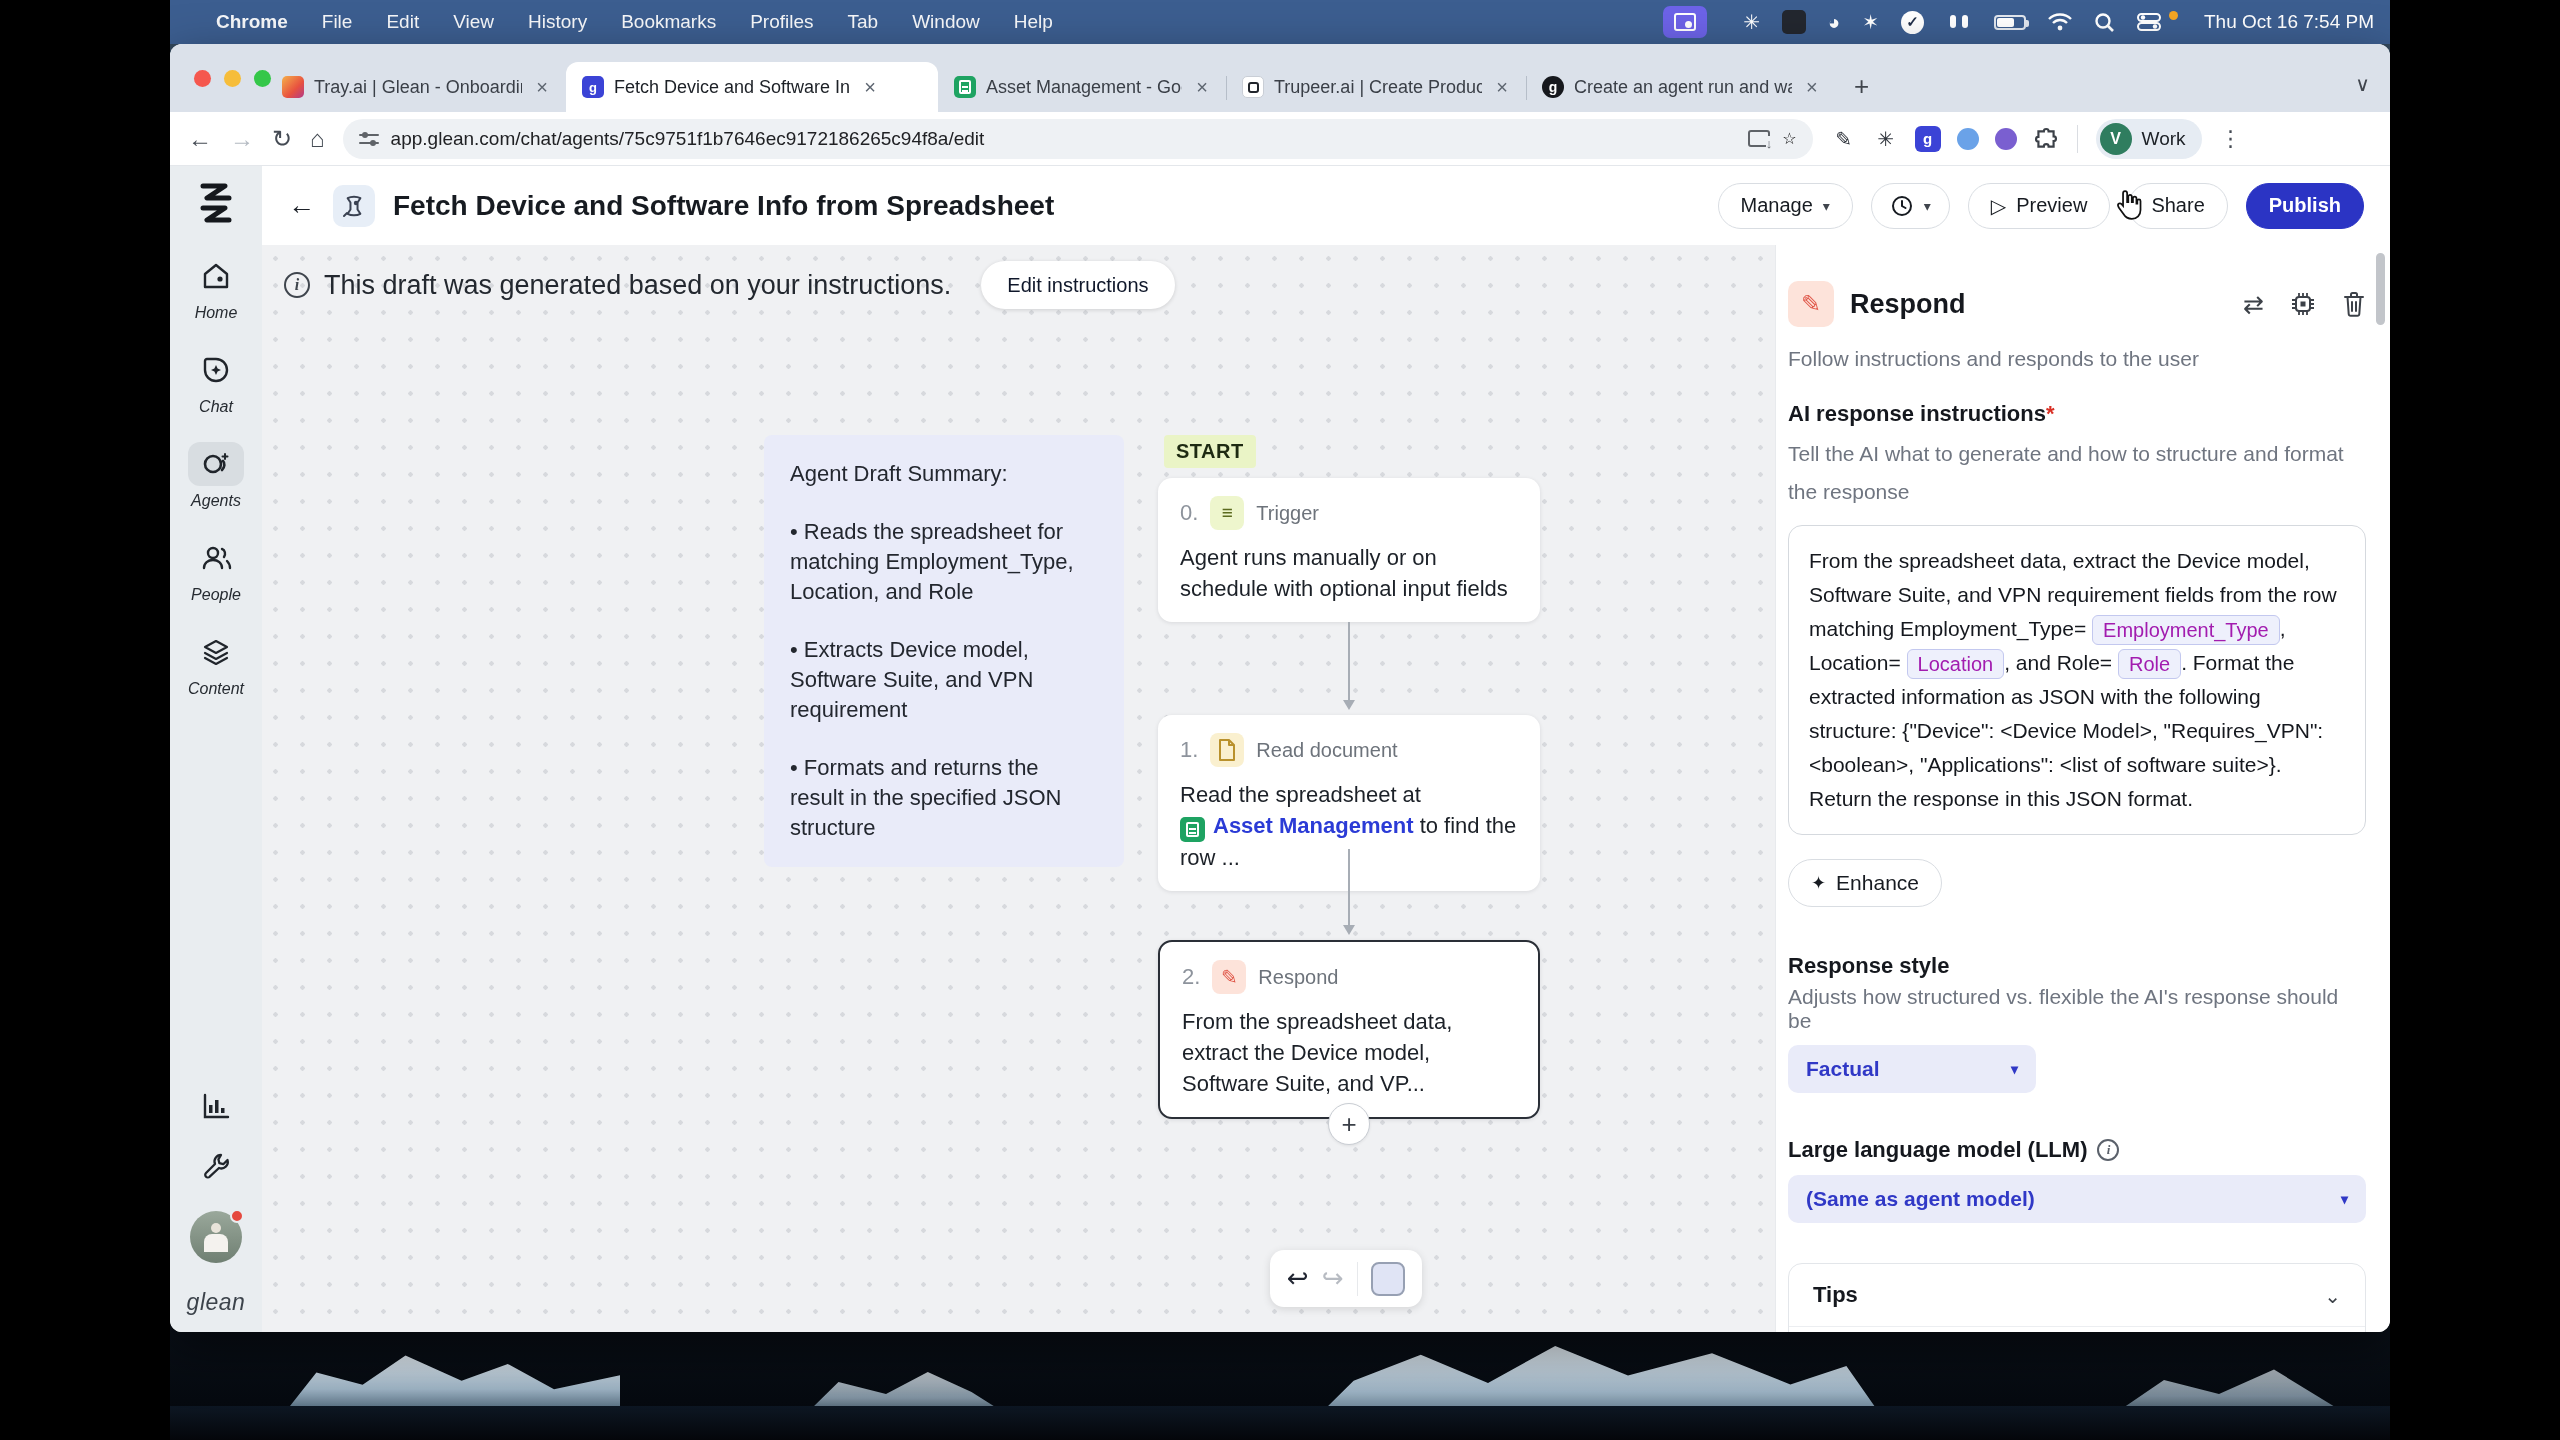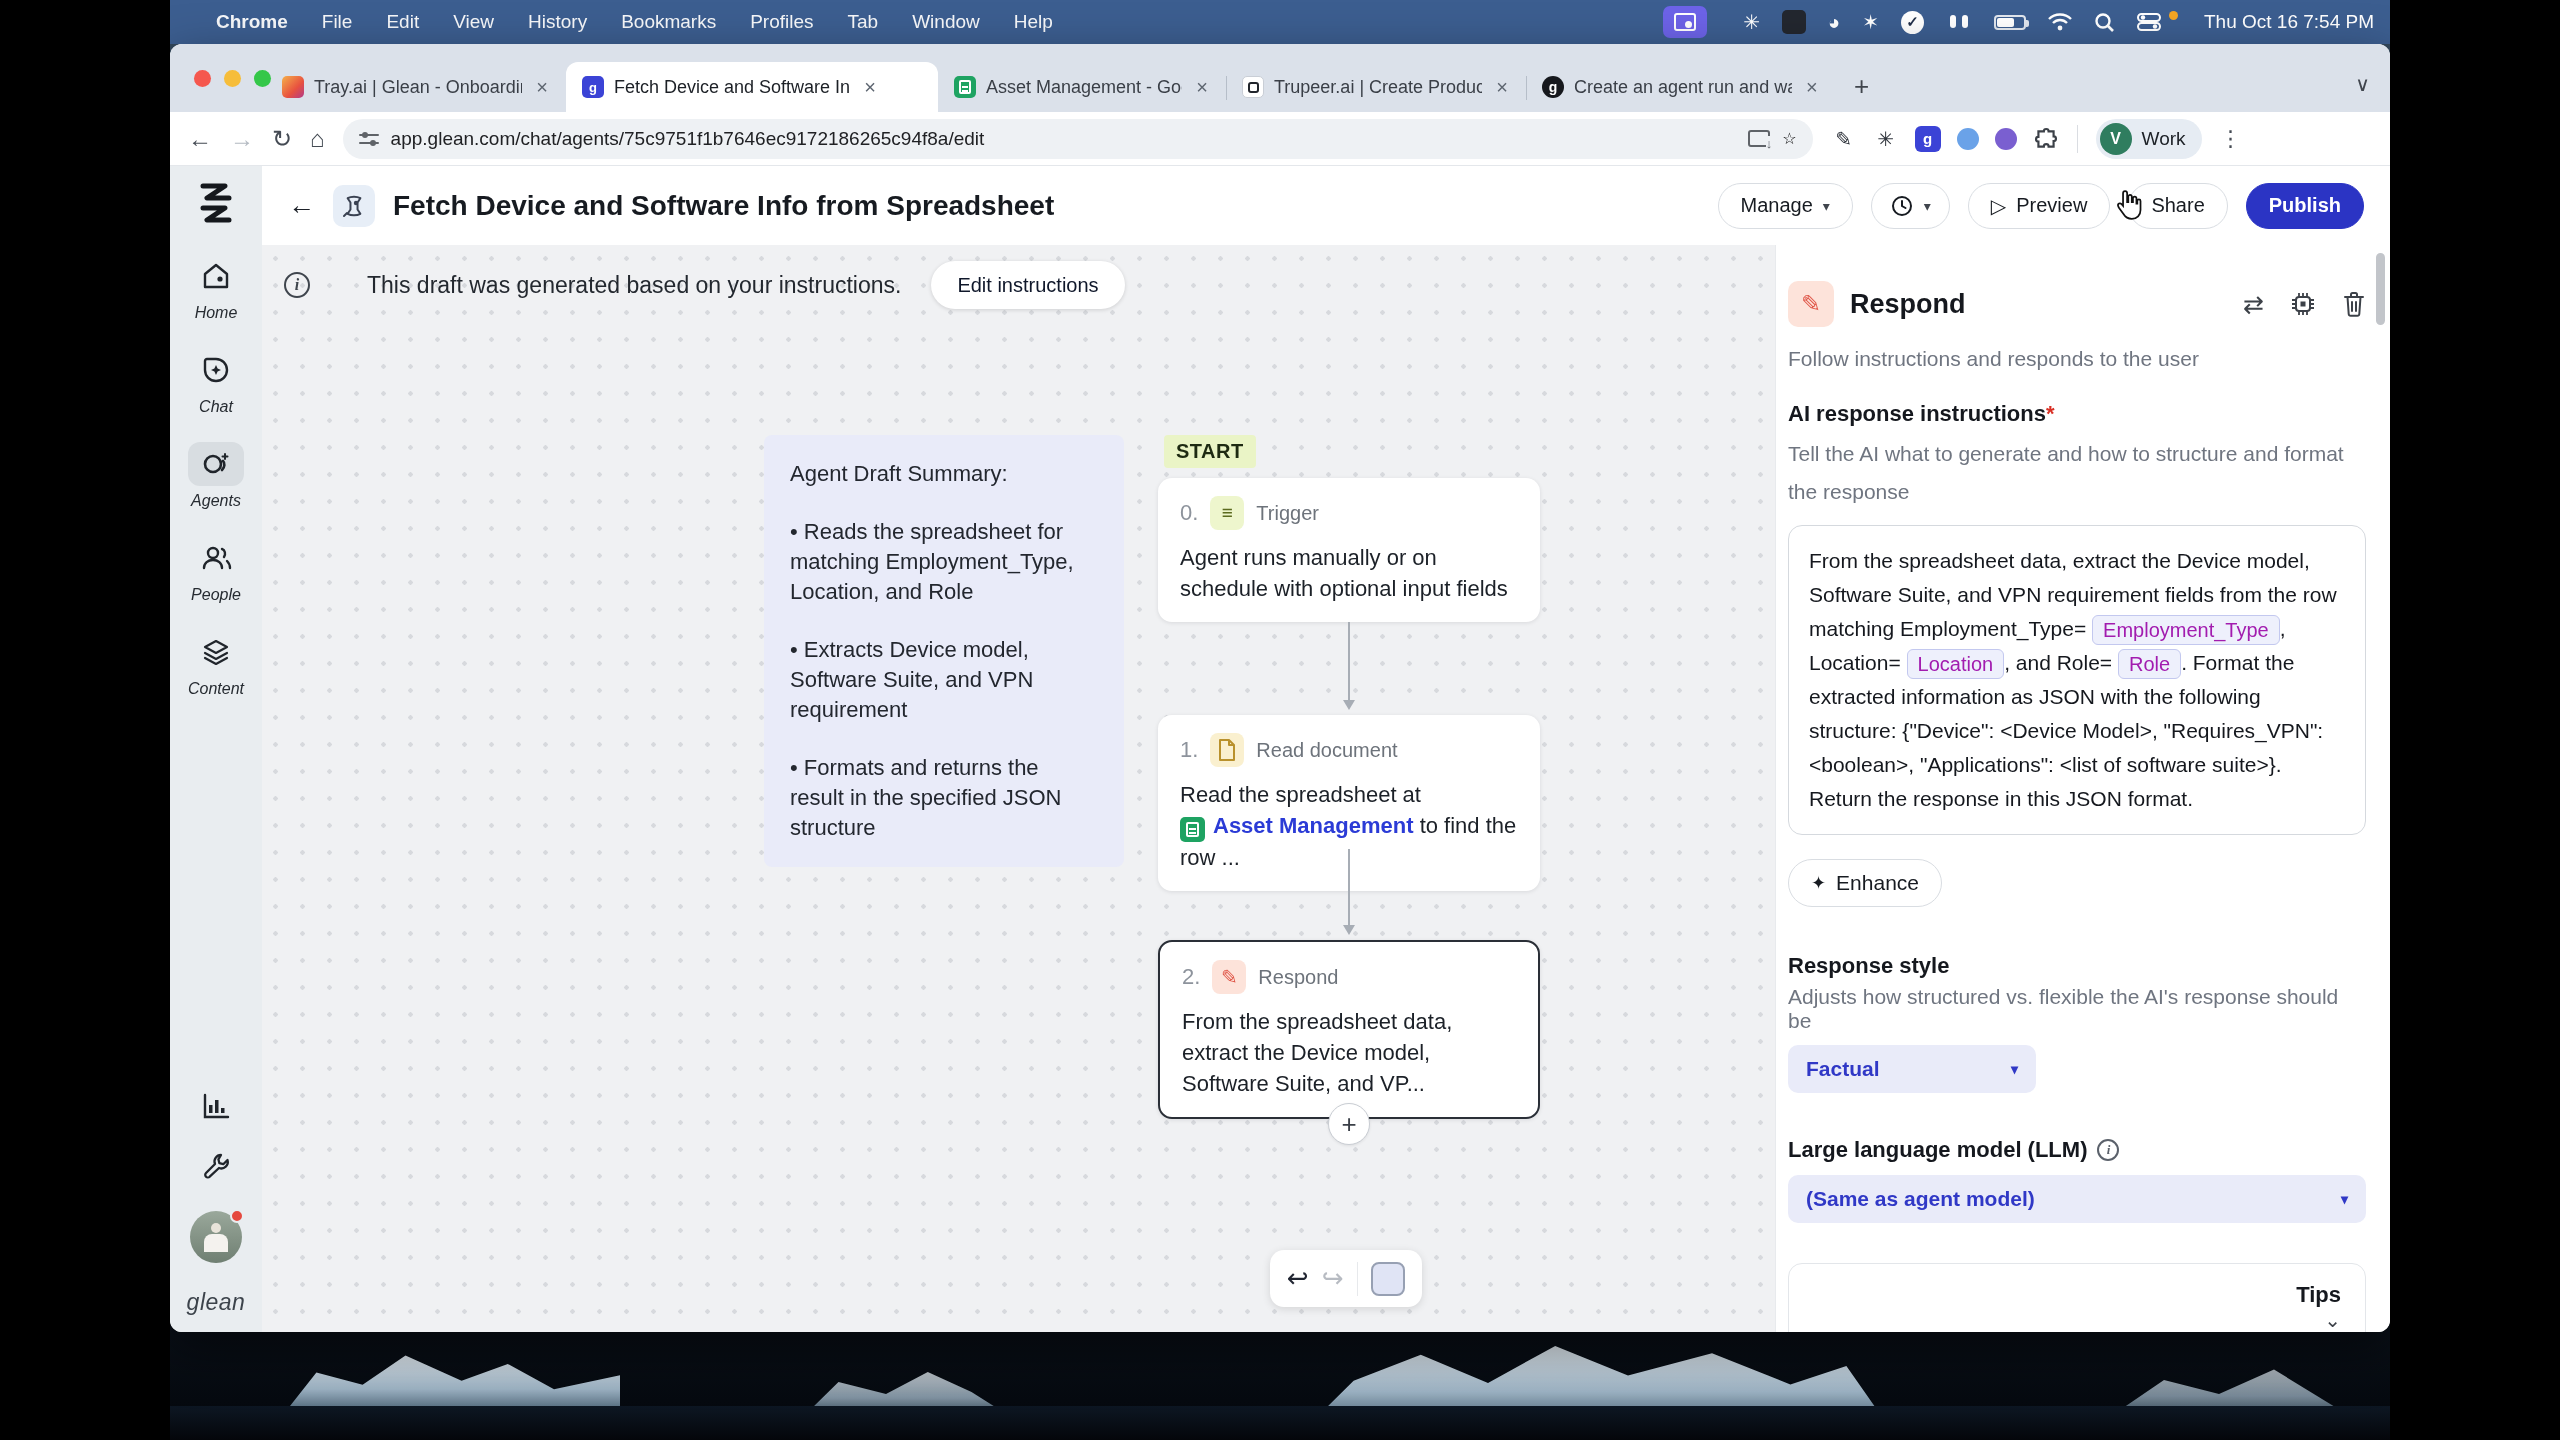--- a/index.html
+++ b/index.html
@@ -117,21 +117,21 @@
   .caret { font-size:14px; color:#40454d; }
   .share-wrap { position:relative; }
   .handcur { position:absolute; left:-14px; top:6px; z-index:5; }
 
   .workrow { flex:1; display:flex; min-height:0; }
   .canvas { width:1513px; position:relative; background:#f0f1f3;
     background-image:radial-gradient(circle,#d7d9dd 2px,transparent 2.4px); background-size:27px 27px; flex:none; overflow:hidden; }
 
   .banner { position:absolute; left:22px; top:16px; display:flex; align-items:center; gap:14px; }
   .info-ic { width:26px; height:26px; border:2px solid #3f454d; border-radius:50%; color:#3f454d; font-size:16px; font-weight:bold; display:flex; align-items:center; justify-content:center; font-family:"Liberation Serif",serif; font-style:italic; }
-  .banner .btxt { font-size:23px; color:#23282f;margin-left:43px; }
+  .banner .btxt { font-size:27px; color:#23282f; }
   .banner .editpill { margin-left:16px; height:48px; border-radius:24px; background:#fff; box-shadow:0 1px 4px rgba(0,0,0,.14); display:flex; align-items:center; padding:0 26px; font-size:20px; font-weight:500; color:#0f172a; }
 
   .summary { position:absolute; left:502px; top:190px; width:360px; background:#e9ebf9; border-radius:8px; padding:24px 26px; font-size:22px; line-height:30px; color:#23272f; }
   .summary p { margin-bottom:28px; }
   .summary p:last-child { margin-bottom:0; }
   .summary .bullet::before { content:"•  "; }
 
   .startbadge { position:absolute; left:902px; top:190px; background:#eaf4c6; color:#1e2a12; font-weight:bold; font-size:20px; letter-spacing:.5px; padding:5px 12px; border-radius:4px; }
 
   .node { position:absolute; left:896px; width:382px; background:#fff; border-radius:14px; box-shadow:0 1px 4px rgba(20,24,31,.1); padding:18px 22px; }
@@ -173,21 +173,21 @@
   .enhance { margin-top:24px; display:inline-flex; align-items:center; gap:10px; height:48px; padding:0 22px; border:1.5px solid #d9dde2; border-radius:24px; font-size:21px; font-weight:500; color:#171b21; background:#fff; }
   .sparkle { font-size:18px; }
   .stylelabel { margin-top:46px; font-size:22px; font-weight:bold; color:#15181e; }
   .stylehelp { margin-top:6px; font-size:21px; color:#6f7580; }
   .dropdown { margin-top:12px; height:48px; background:#e9ebf9; border-radius:10px; display:flex; align-items:center; padding:0 18px; font-size:21px; font-weight:600; color:#3038c6; }
   .dropdown .dspace { flex:1; }
   .dropdown.narrow { width:248px; }
   .llmlabel { margin-top:44px; font-size:22px; font-weight:bold; color:#15181e; display:flex; align-items:center; gap:10px; }
   .info-sm { width:22px; height:22px; border:2px solid #5b616b; border-radius:50%; color:#5b616b; font-size:13px; font-weight:bold; display:flex; align-items:center; justify-content:center; font-family:"Liberation Serif",serif; font-style:italic; }
   .tips { margin-top:40px; border:1.5px solid #e3e6ea; border-radius:14px; overflow:hidden; }
-  .tipshead { display:flex; align-items:flex-end; padding:18px 24px; border-bottom:1px solid #eceef1;flex-direction:column; }
+  .tipshead { display:flex; align-items:flex-end; padding:18px 24px; border-bottom:1px solid #eceef1; }
   .tipstitle { font-size:22px; font-weight:bold; color:#15181e; }
   .tipschev { margin-left:auto; font-size:20px; color:#3c4148; }
   .tipsbody { padding:26px 28px 28px; }
   .pscroll { position:absolute; right:5px; top:8px; width:9px; height:72px; border-radius:5px; background:#c2c5ca; }
 </style>
 </head>
 <body>
 
 <div id="stage">
 <div id="frame">

